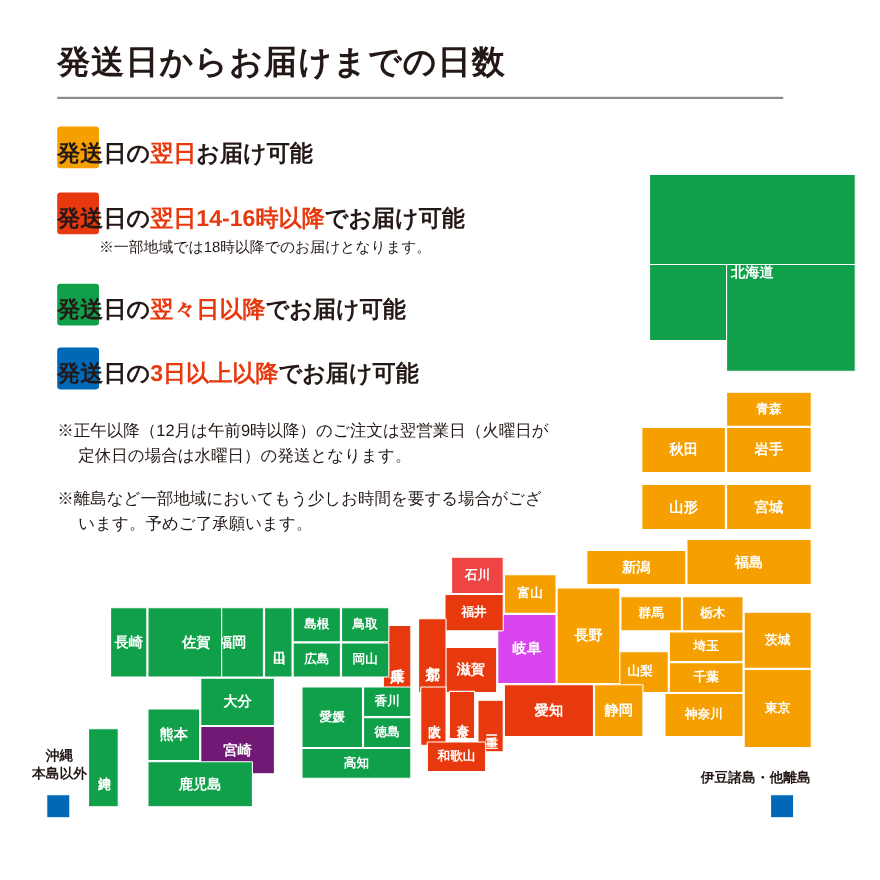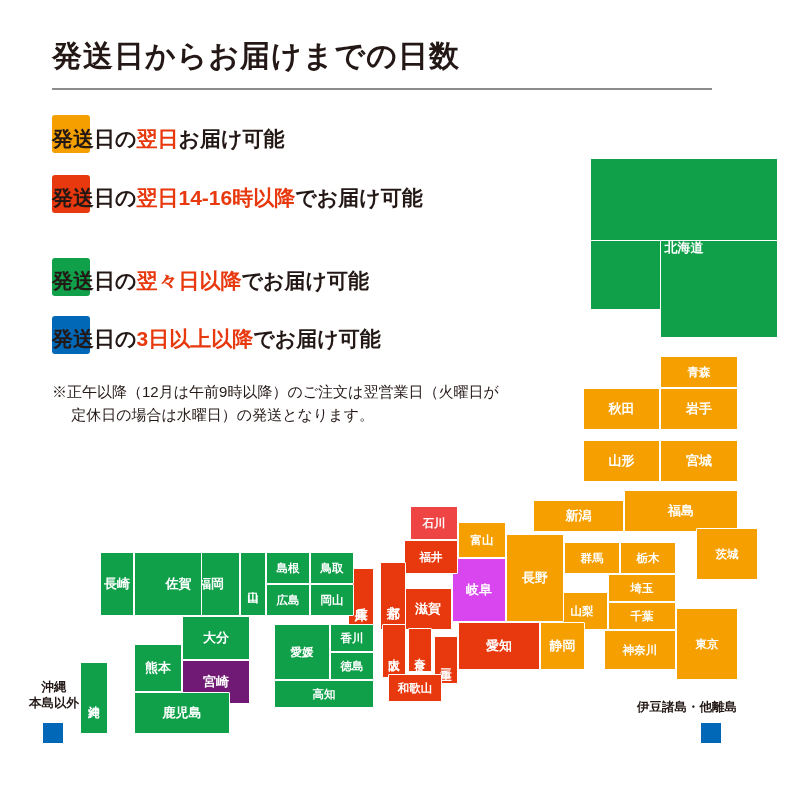--- a/index.html
+++ b/index.html
@@ -125,50 +125,53 @@
 
   <div class="swatch" style="left:52px; top:115px; background:#f5a000;"></div>
   <div class="legend-text" style="top:125px;font-family:Liberation Mono, monospace;">
     <span>発送日の</span><span class="hl">翌日</span><span>お届け可能</span>
   </div>
 
   <div class="swatch" style="left:52px; top:175px; background:#e8380d;"></div>
   <div class="legend-text" style="top:184px;">
     <span>発送日の</span><span class="hl">翌日14-16時以降</span><span>でお届け可能</span>
   </div>
+  <div class="legend-note" style="top:216px;">※一部地域では18時以降でのお届けとなります。</div>
 
   <div class="swatch" style="left:52px; top:258px; background:#10a04a;"></div>
   <div class="legend-text" style="top:267px;">
     <span>発送日の</span><span class="hl">翌々日以降</span><span>でお届け可能</span>
   </div>
 
   <div class="swatch" style="left:52px; top:316px; background:#0068b7;"></div>
   <div class="legend-text" style="top:325px;">
     <span>発送日の</span><span class="hl">3日以上以降</span><span>でお届け可能</span>
   </div>
 
   <div class="footnote" style="top:380px;">※正午以降（12月は午前9時以降）のご注文は翌営業日（火曜日が
 　 定休日の場合は水曜日）の発送となります。</div>
+  <div class="footnote" style="top:442px;">※離島など一部地域においてもう少しお時間を要する場合がござ
+　 います。予めご了承願います。</div>
 
   <div id="map">
 
     <div class="pref" style="left:590px; top:158px; width:188px; height:88px; background:#10a04a;"></div>
     <div class="pref" style="left:590px; top:240px; width:78px; height:70px; background:#10a04a;"></div>
     <div class="pref" style="left:660px; top:240px; width:118px; height:98px; background:#10a04a;"></div>
     <div class="pref" style="left:590px; top:158px; width:188px; height:180px; background:transparent; border:none;">北海道</div>
 
     <div class="pref small" style="left:660px; top:356px; width:78px; height:32px; background:#f5a000;">青森</div>
     <div class="pref" style="left:583px; top:388px; width:77px; height:42px; background:#f5a000;">秋田</div>
     <div class="pref" style="left:660px; top:388px; width:78px; height:42px; background:#f5a000;">岩手</div>
     <div class="pref" style="left:583px; top:440px; width:77px; height:42px; background:#f5a000;">山形</div>
     <div class="pref" style="left:660px; top:440px; width:78px; height:42px; background:#f5a000;">宮城</div>
     <div class="pref" style="left:624px; top:490px; width:114px; height:42px; background:#f5a000;">福島</div>
     <div class="pref" style="left:533px; top:500px; width:91px; height:32px; background:#f5a000;">新潟</div>
 
-    <div class="pref small" style="left:676px; top:528px; width:62px; height:52px; background:#f5a000;margin-left:20px;">茨城</div>
+    <div class="pref small" style="left:676px; top:556px; width:62px; height:52px; background:#f5a000;">茨城</div>
     <div class="pref small" style="left:620px; top:542px; width:56px; height:32px; background:#f5a000;">栃木</div>
     <div class="pref small" style="left:564px; top:542px; width:56px; height:32px; background:#f5a000;">群馬</div>
     <div class="pref small" style="left:608px; top:574px; width:68px; height:28px; background:#f5a000;">埼玉</div>
     <div class="pref small" style="left:608px; top:602px; width:68px; height:28px; background:#f5a000;">千葉</div>
     <div class="pref small" style="left:676px; top:608px; width:62px; height:72px; background:#f5a000;">東京</div>
     <div class="pref small" style="left:604px; top:630px; width:72px; height:40px; background:#f5a000;">神奈川</div>
     <div class="pref small" style="left:556px; top:592px; width:52px; height:38px; background:#f5a000;">山梨</div>
 
     <div class="pref" style="left:506px; top:534px; width:58px; height:88px; background:#f5a000;">長野</div>
     <div class="pref" style="left:540px; top:622px; width:45px; height:48px; background:#f5a000;">静岡</div>

